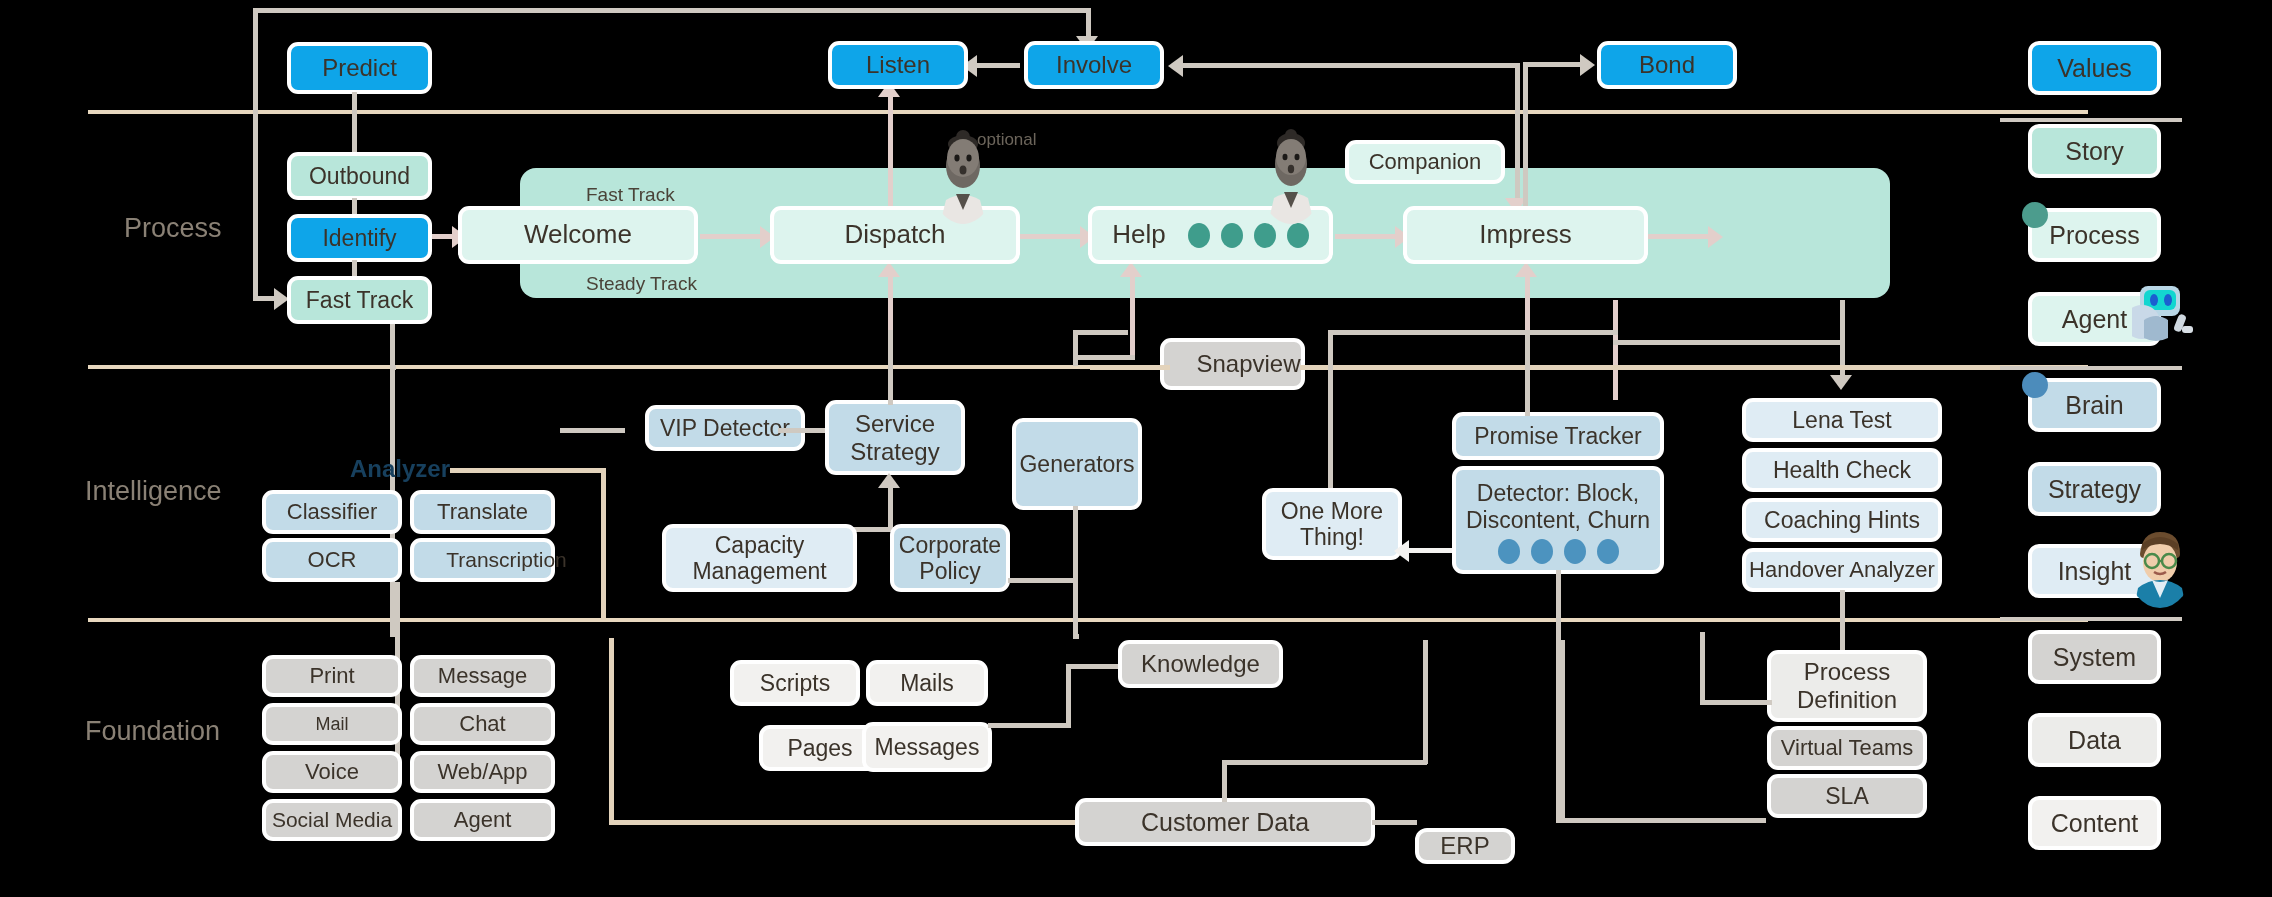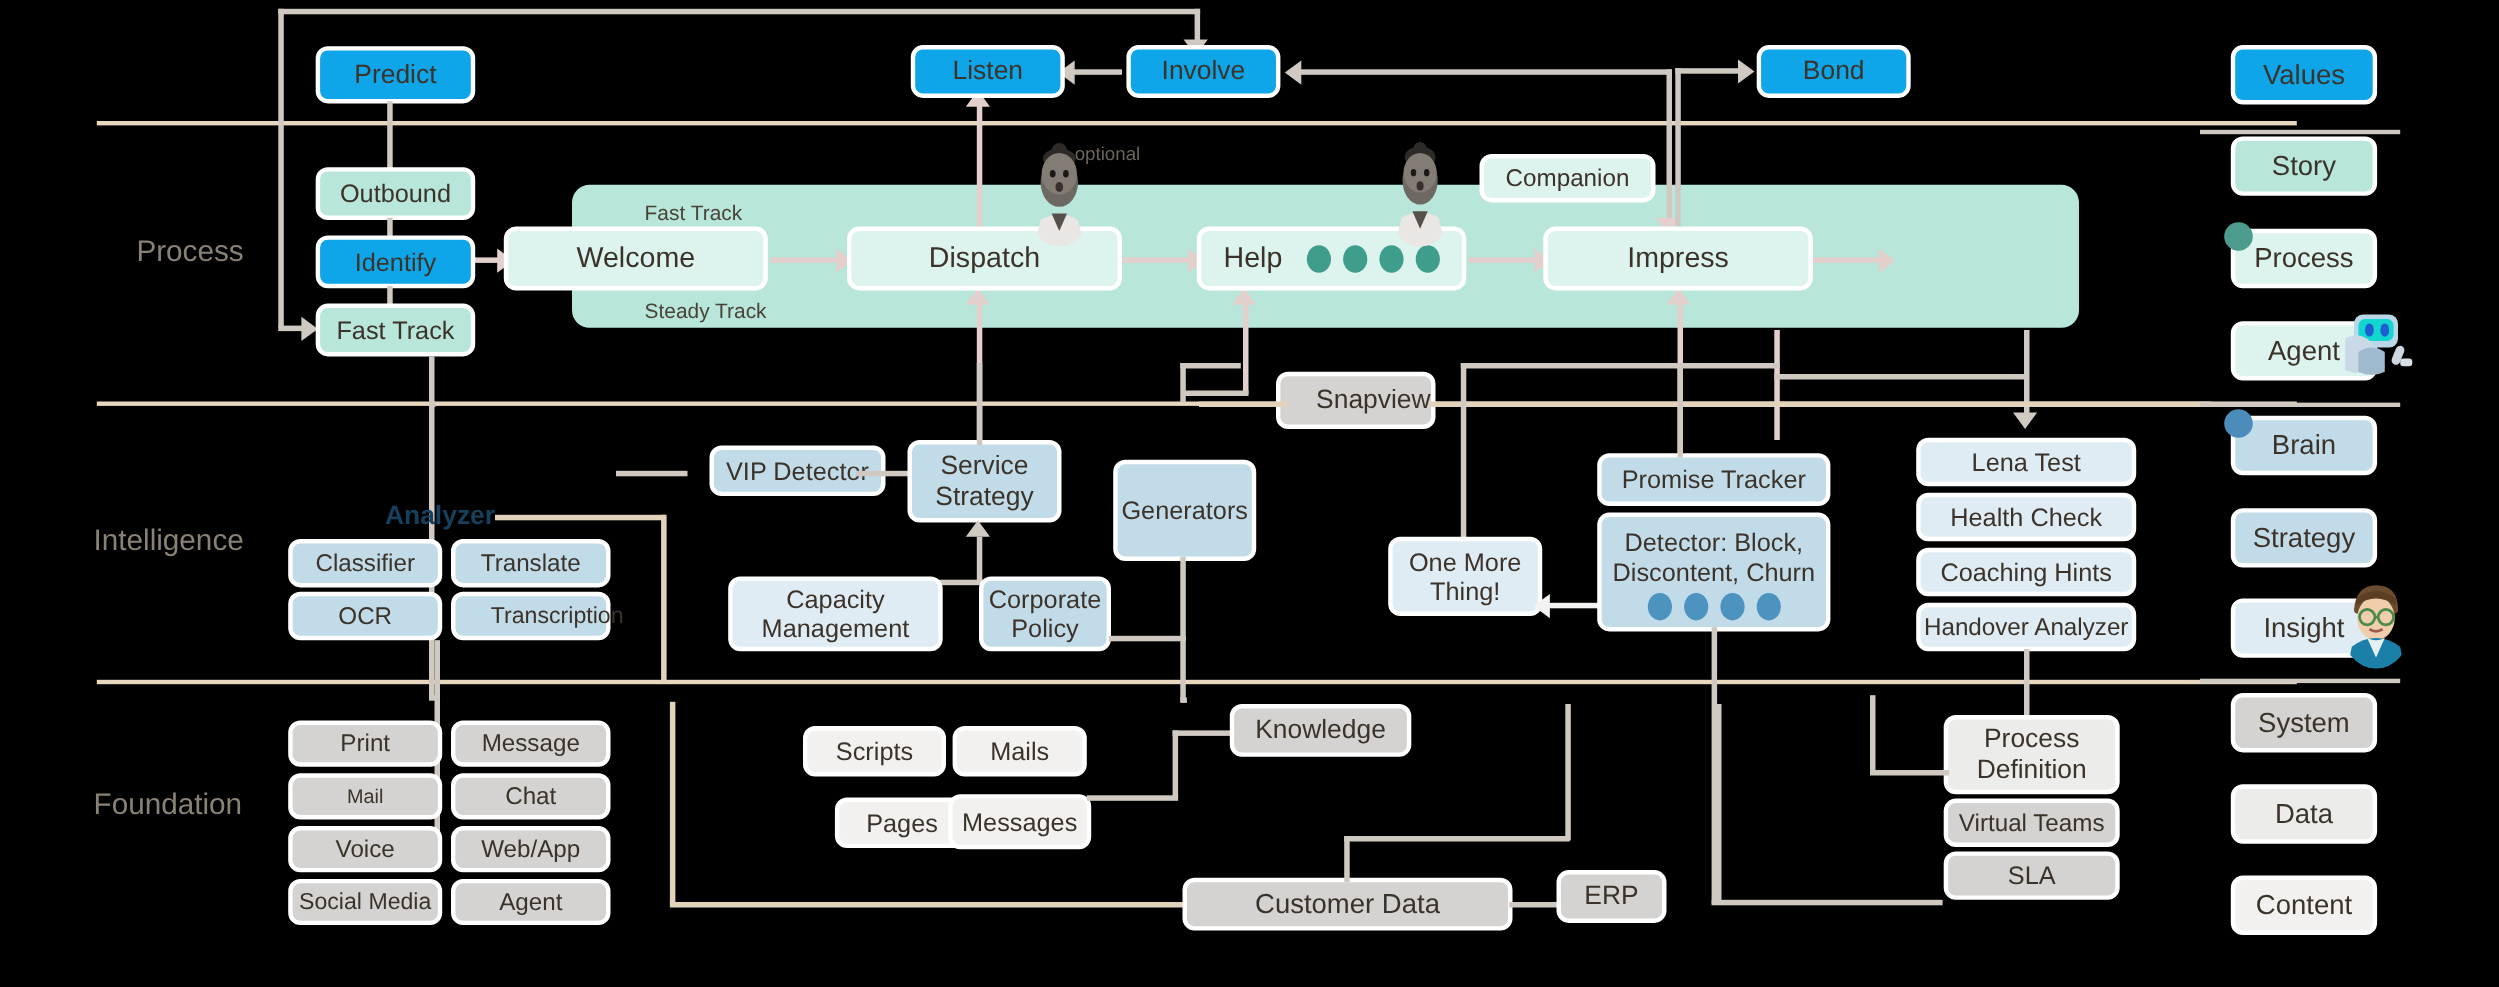--- a/index.html
+++ b/index.html
@@ -297,21 +297,21 @@
   <div class="node n-graylt2" style="left:734px;top:725px;width:122px;height:46px;font-size:23px;margin-left:25px;">Pages</div>
   <div class="node n-graylt2" style="left:862px;top:722px;width:130px;height:50px;font-size:23px;">Messages</div>
 
   <div class="ln h" style="left:988px;top:723px;width:83px;"></div>
   <div class="ln v" style="left:1066px;top:664px;height:62px;"></div>
   <div class="ln h" style="left:1066px;top:664px;width:55px;"></div>
   <div class="node n-gray" style="left:1118px;top:640px;width:165px;height:48px;font-size:24px;">Knowledge</div>
 
   <div class="node n-gray" style="left:1075px;top:798px;width:300px;height:48px;font-size:25px;">Customer Data</div>
   <div class="ln h" style="left:1372px;top:820px;width:45px;"></div>
-  <div class="node n-gray" style="left:1415px;top:791px;width:100px;height:48px;font-size:24px;">ERP</div>
+  <div class="node n-gray" style="left:1415px;top:828px;width:100px;height:36px;font-size:24px;border-radius:12px;">ERP</div>
   <div class="ln v" style="left:1222px;top:760px;height:42px;"></div>
   <div class="ln h" style="left:1222px;top:760px;width:205px;"></div>
   <div class="ln v" style="left:1423px;top:640px;height:124px;"></div>
 
   <div class="node n-graylt" style="left:1767px;top:650px;width:160px;height:72px;font-size:24px;">Process
 Definition</div>
   <div class="node n-gray" style="left:1767px;top:726px;width:160px;height:44px;font-size:22px;">Virtual Teams</div>
   <div class="node n-gray" style="left:1767px;top:774px;width:160px;height:44px;font-size:23px;">SLA</div>
 
   <div class="ln h" style="left:1700px;top:700px;width:72px;"></div>

